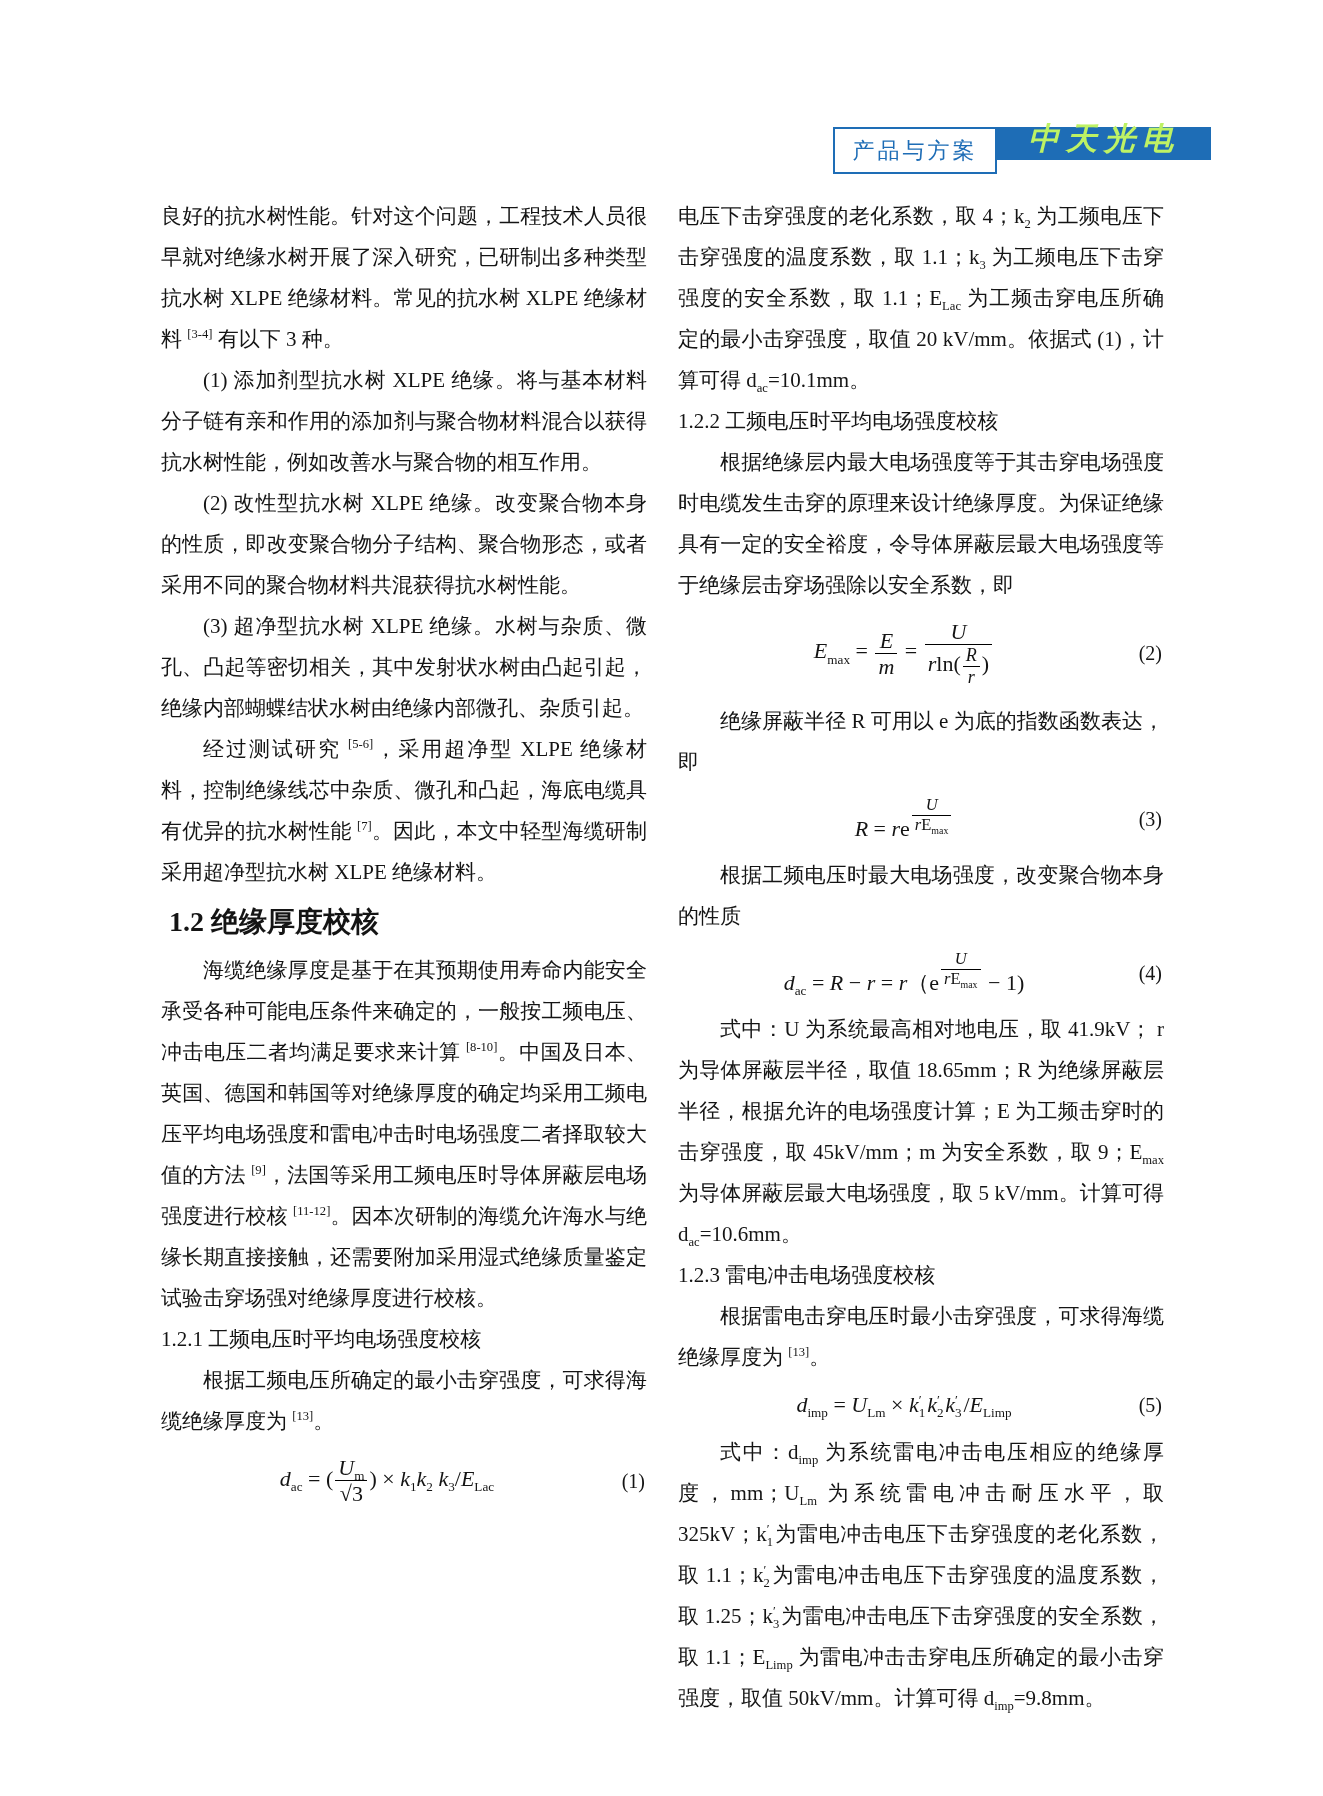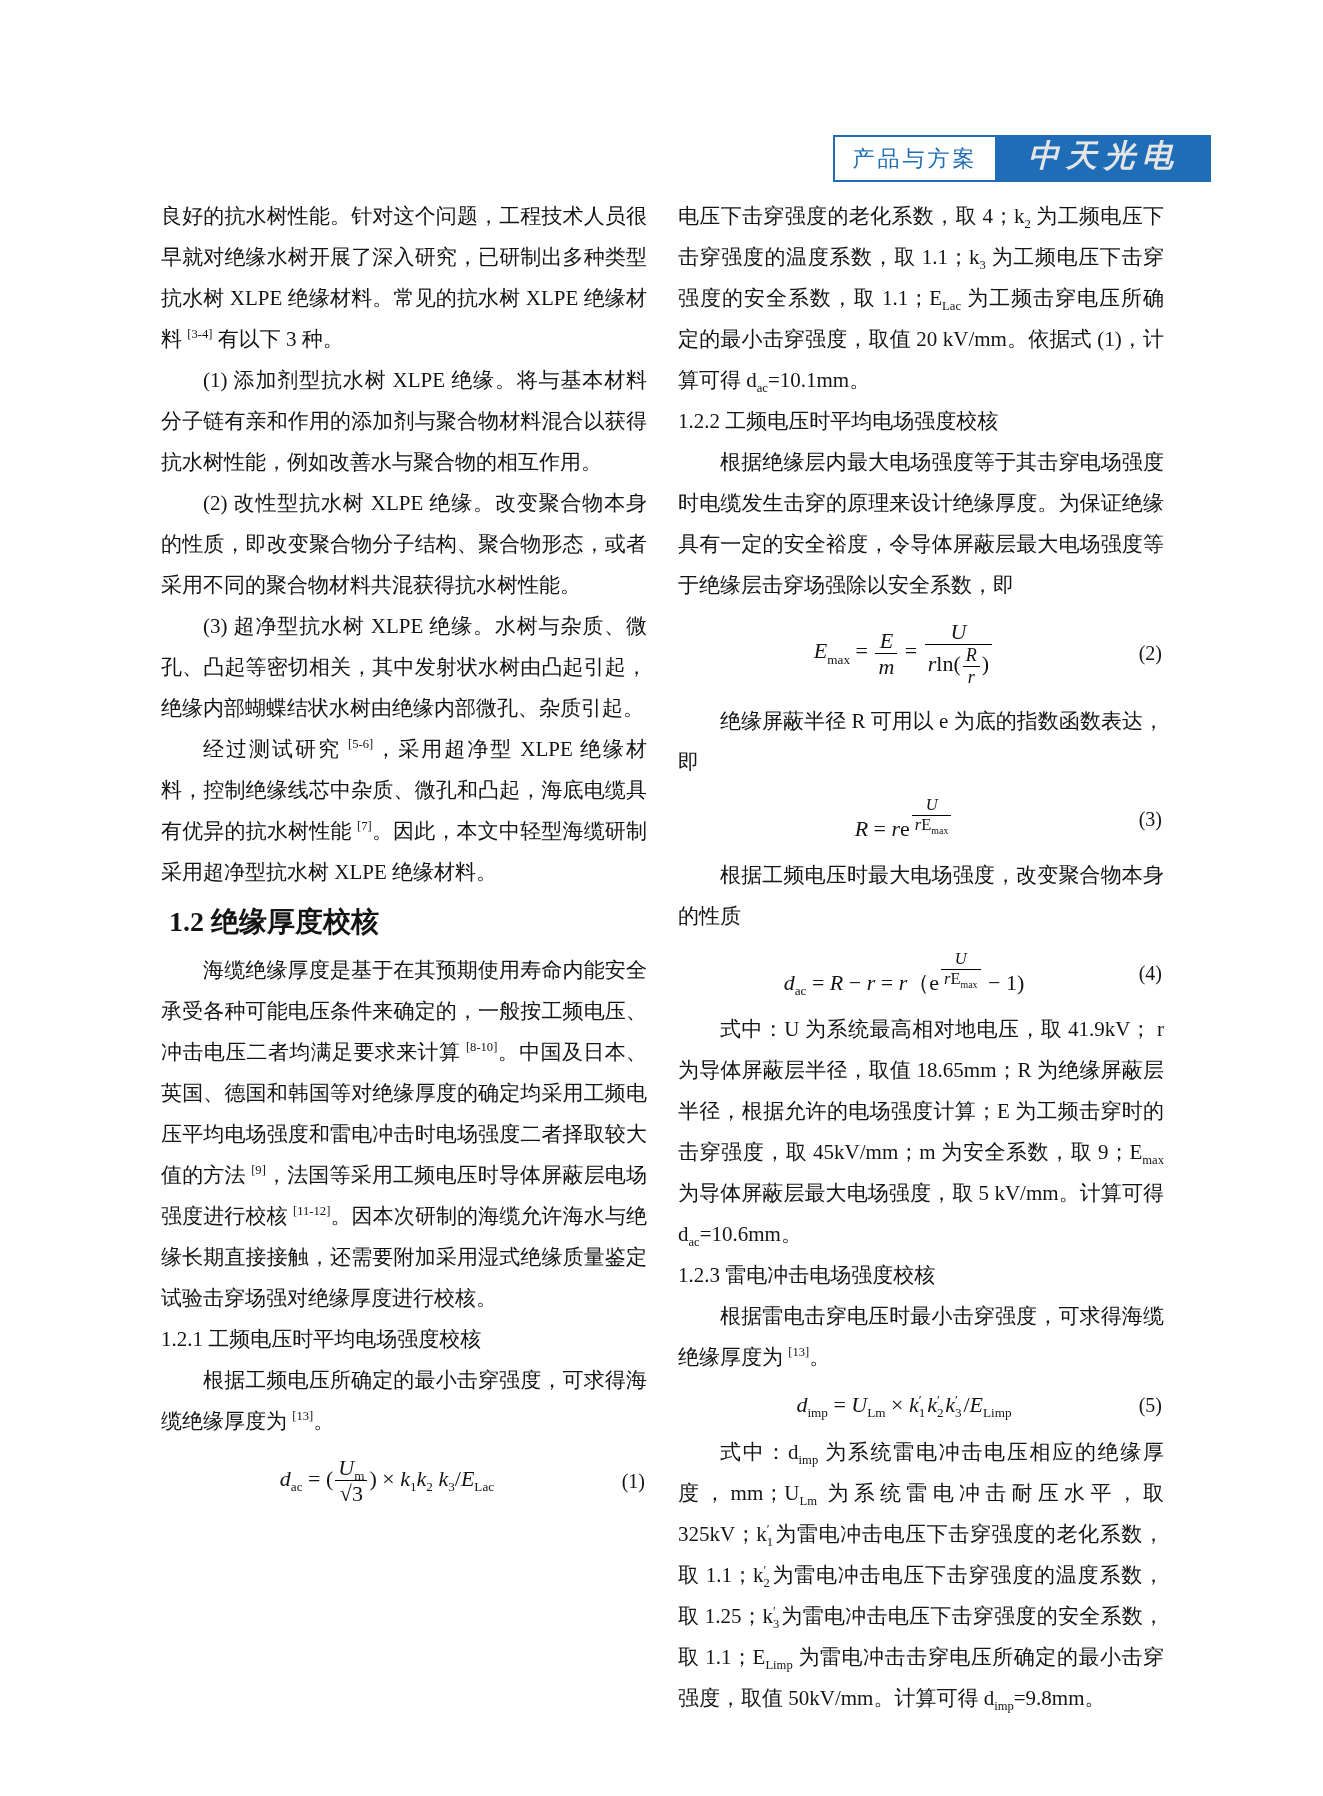--- a/index.html
+++ b/index.html
@@ -1,26 +1,26 @@
 <!DOCTYPE html>
 <html style="--accent: #1e6db6;"><head>
 <meta charset="utf-8">
 <style>
   html,body{margin:0;padding:0;background:#fff;}
   .page{position:relative;width:1323px;height:1796px;background:#ffffff;overflow:hidden;
         font-family:"Liberation Serif","DejaVu Serif",serif;color:#141414;}
 
   
-  .header-band{position:absolute;left:833px;top:135px;height:47px;display:flex;}
+  .header-band{position:absolute;left:833px;top:127px;height:47px;display:flex;}
   .tab{box-sizing:border-box;width:164px;height:47px;border:2px solid var(--accent,#1e6db6);
        display:flex;align-items:center;justify-content:center;background:#fff;
        font-family:"Liberation Sans","DejaVu Sans",sans-serif;font-size:22px;
        letter-spacing:3px;color:var(--accent,#1e6db6);}
-  .brand{width:214px;height:47px;background:var(--accent,#1e6db6);color:#e5e5e5;
-         display:flex;align-items:flex-start;justify-content:center;
+  .brand{width:214px;height:33px;background:var(--accent,#1e6db6);color:#bef264;
+         display:flex;align-items:flex-end;justify-content:center;
          font-size:31px;font-weight:bold;font-style:italic;letter-spacing:7px;}
 
   
   .col{position:absolute;top:196px;width:486px;font-size:21px;line-height:41px;text-align:justify;}
   .col-left{left:161px;}
   .col-right{left:678px;}
   .p-body{margin:0;}
   .indent{text-indent:42px;}
   .p-heading{margin:8px;font-weight:bold;font-size:28px;}
   .p-subheading{margin:0;}

